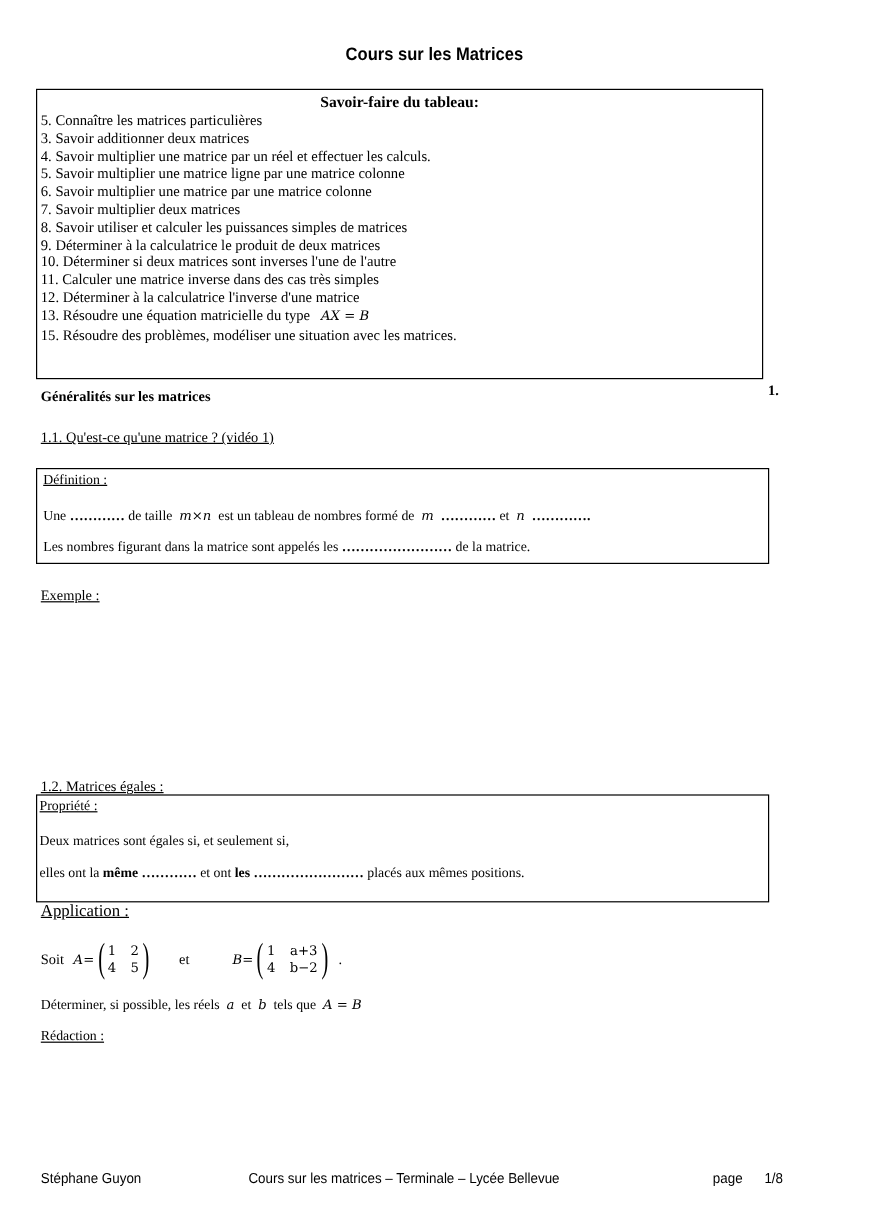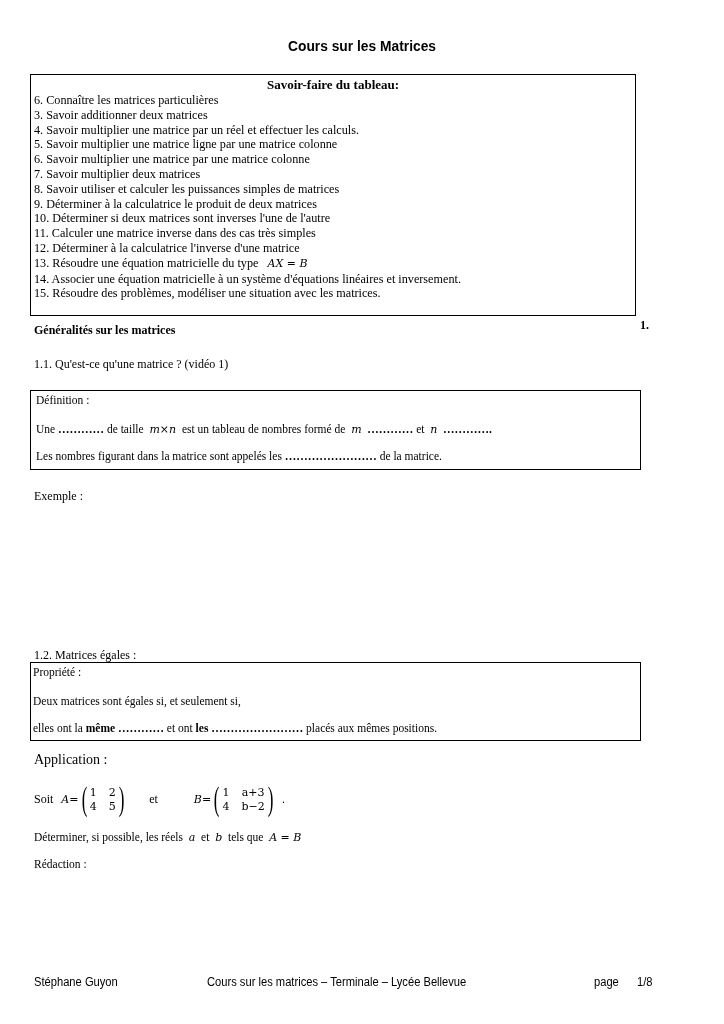--- a/index.html
+++ b/index.html
@@ -16,60 +16,59 @@
     .skills-box {
       left: 30px; top: 74px; width: 606px; height: 242px;
       border: 1px solid #000; box-sizing: border-box;
     }
     .skills-header {
       text-align: center; font-weight: bold; font-size: 13px; margin-top: 2px; line-height: 16px;
     }
     .skills-list { margin: 0; padding: 0 0 0 3px; list-style: none; font-size: 12.2px; line-height: 14.8px; }
     .num-one { left: 640px; top: 318px; font-weight: bold; font-size: 12px; }
     .h-general { left: 34px; top: 323px; font-weight: bold; font-size: 12px; }
-    .u { }
+    .u { text-decoration: underline; }
     .sub-1-1 { left: 34px; top: 357px; font-size: 12px; }
     .box {
       border: 1px solid #000; box-sizing: border-box;
     }
     .def-box { left: 30px; top: 390px; width: 611px; height: 80px; }
     .small { font-size: 11.5px; }
     .line { position: absolute; white-space: nowrap; }
     .math { font-style: italic; font-family: "DejaVu Serif", serif; font-size: 11px; }
     .exemple { left: 34px; top: 489px; font-size: 12px; }
     .sub-1-2 { left: 34px; top: 648px; font-size: 12px; }
-    .prop-box { left: 30px; top: 662px; width: 611px; height: 79px; }
+    .prop-box { left: 30px; top: 662px; width: 611px; height: 90px; }
     .application { left: 34px; top: 752px; font-size: 14px; }
     .matrix { display: inline-flex; align-items: center; vertical-align: middle; }
     .paren { font-size: 34px; font-weight: 100; line-height: 30px; transform: scaleX(0.5); display:inline-block; }
     .mgrid { display: inline-grid; grid-template-columns: auto auto; column-gap: 12px; row-gap: 1px; font-family: "DejaVu Serif", serif; font-size: 11px; }
     .mgrid span { text-align: center; }
     .footer { top: 975px; font-family: "Liberation Sans", sans-serif; font-size: 12px; transform: scaleX(0.93); transform-origin: left; }
   </style>
 </head>
 <body>
 
 <div class="abs title">Cours sur les Matrices</div>
 
 <div class="abs skills-box">
   <div class="skills-header">Savoir-faire du tableau:</div>
   <ul class="skills-list">
-    <li>6. Connaître les matrices particulières</li>
+    <li>5. Connaître les matrices particulières</li>
     <li>3. Savoir additionner deux matrices</li>
     <li>4. Savoir multiplier une matrice par un réel et effectuer les calculs.</li>
     <li>5. Savoir multiplier une matrice ligne par une matrice colonne</li>
     <li>6. Savoir multiplier une matrice par une matrice colonne</li>
     <li>7. Savoir multiplier deux matrices</li>
     <li>8. Savoir utiliser et calculer les puissances simples de matrices</li>
     <li>9. Déterminer à la calculatrice le produit de deux matrices</li>
     <li>10. Déterminer si deux matrices sont inverses l'une de l'autre</li>
     <li>11. Calculer une matrice inverse dans des cas très simples</li>
     <li>12. Déterminer à la calculatrice l'inverse d'une matrice</li>
     <li><span>13. Résoudre une équation matricielle du type</span>&nbsp;&nbsp;&nbsp;<span class="math">AX = B</span></li>
-    <li>14. Associer une équation matricielle à un système d'équations linéaires et inversement.</li>
     <li>15. Résoudre des problèmes, modéliser une situation avec les matrices.</li>
   </ul>
 </div>
 
 <div class="abs num-one">1.</div>
 <div class="abs h-general">Généralités sur les matrices</div>
 <div class="abs sub-1-1 u">1.1. Qu'est-ce qu'une matrice ? (vidéo 1)</div>
 
 <div class="abs box def-box">
   <div class="line small u" style="left:5px; top:3px;">Définition :</div>

